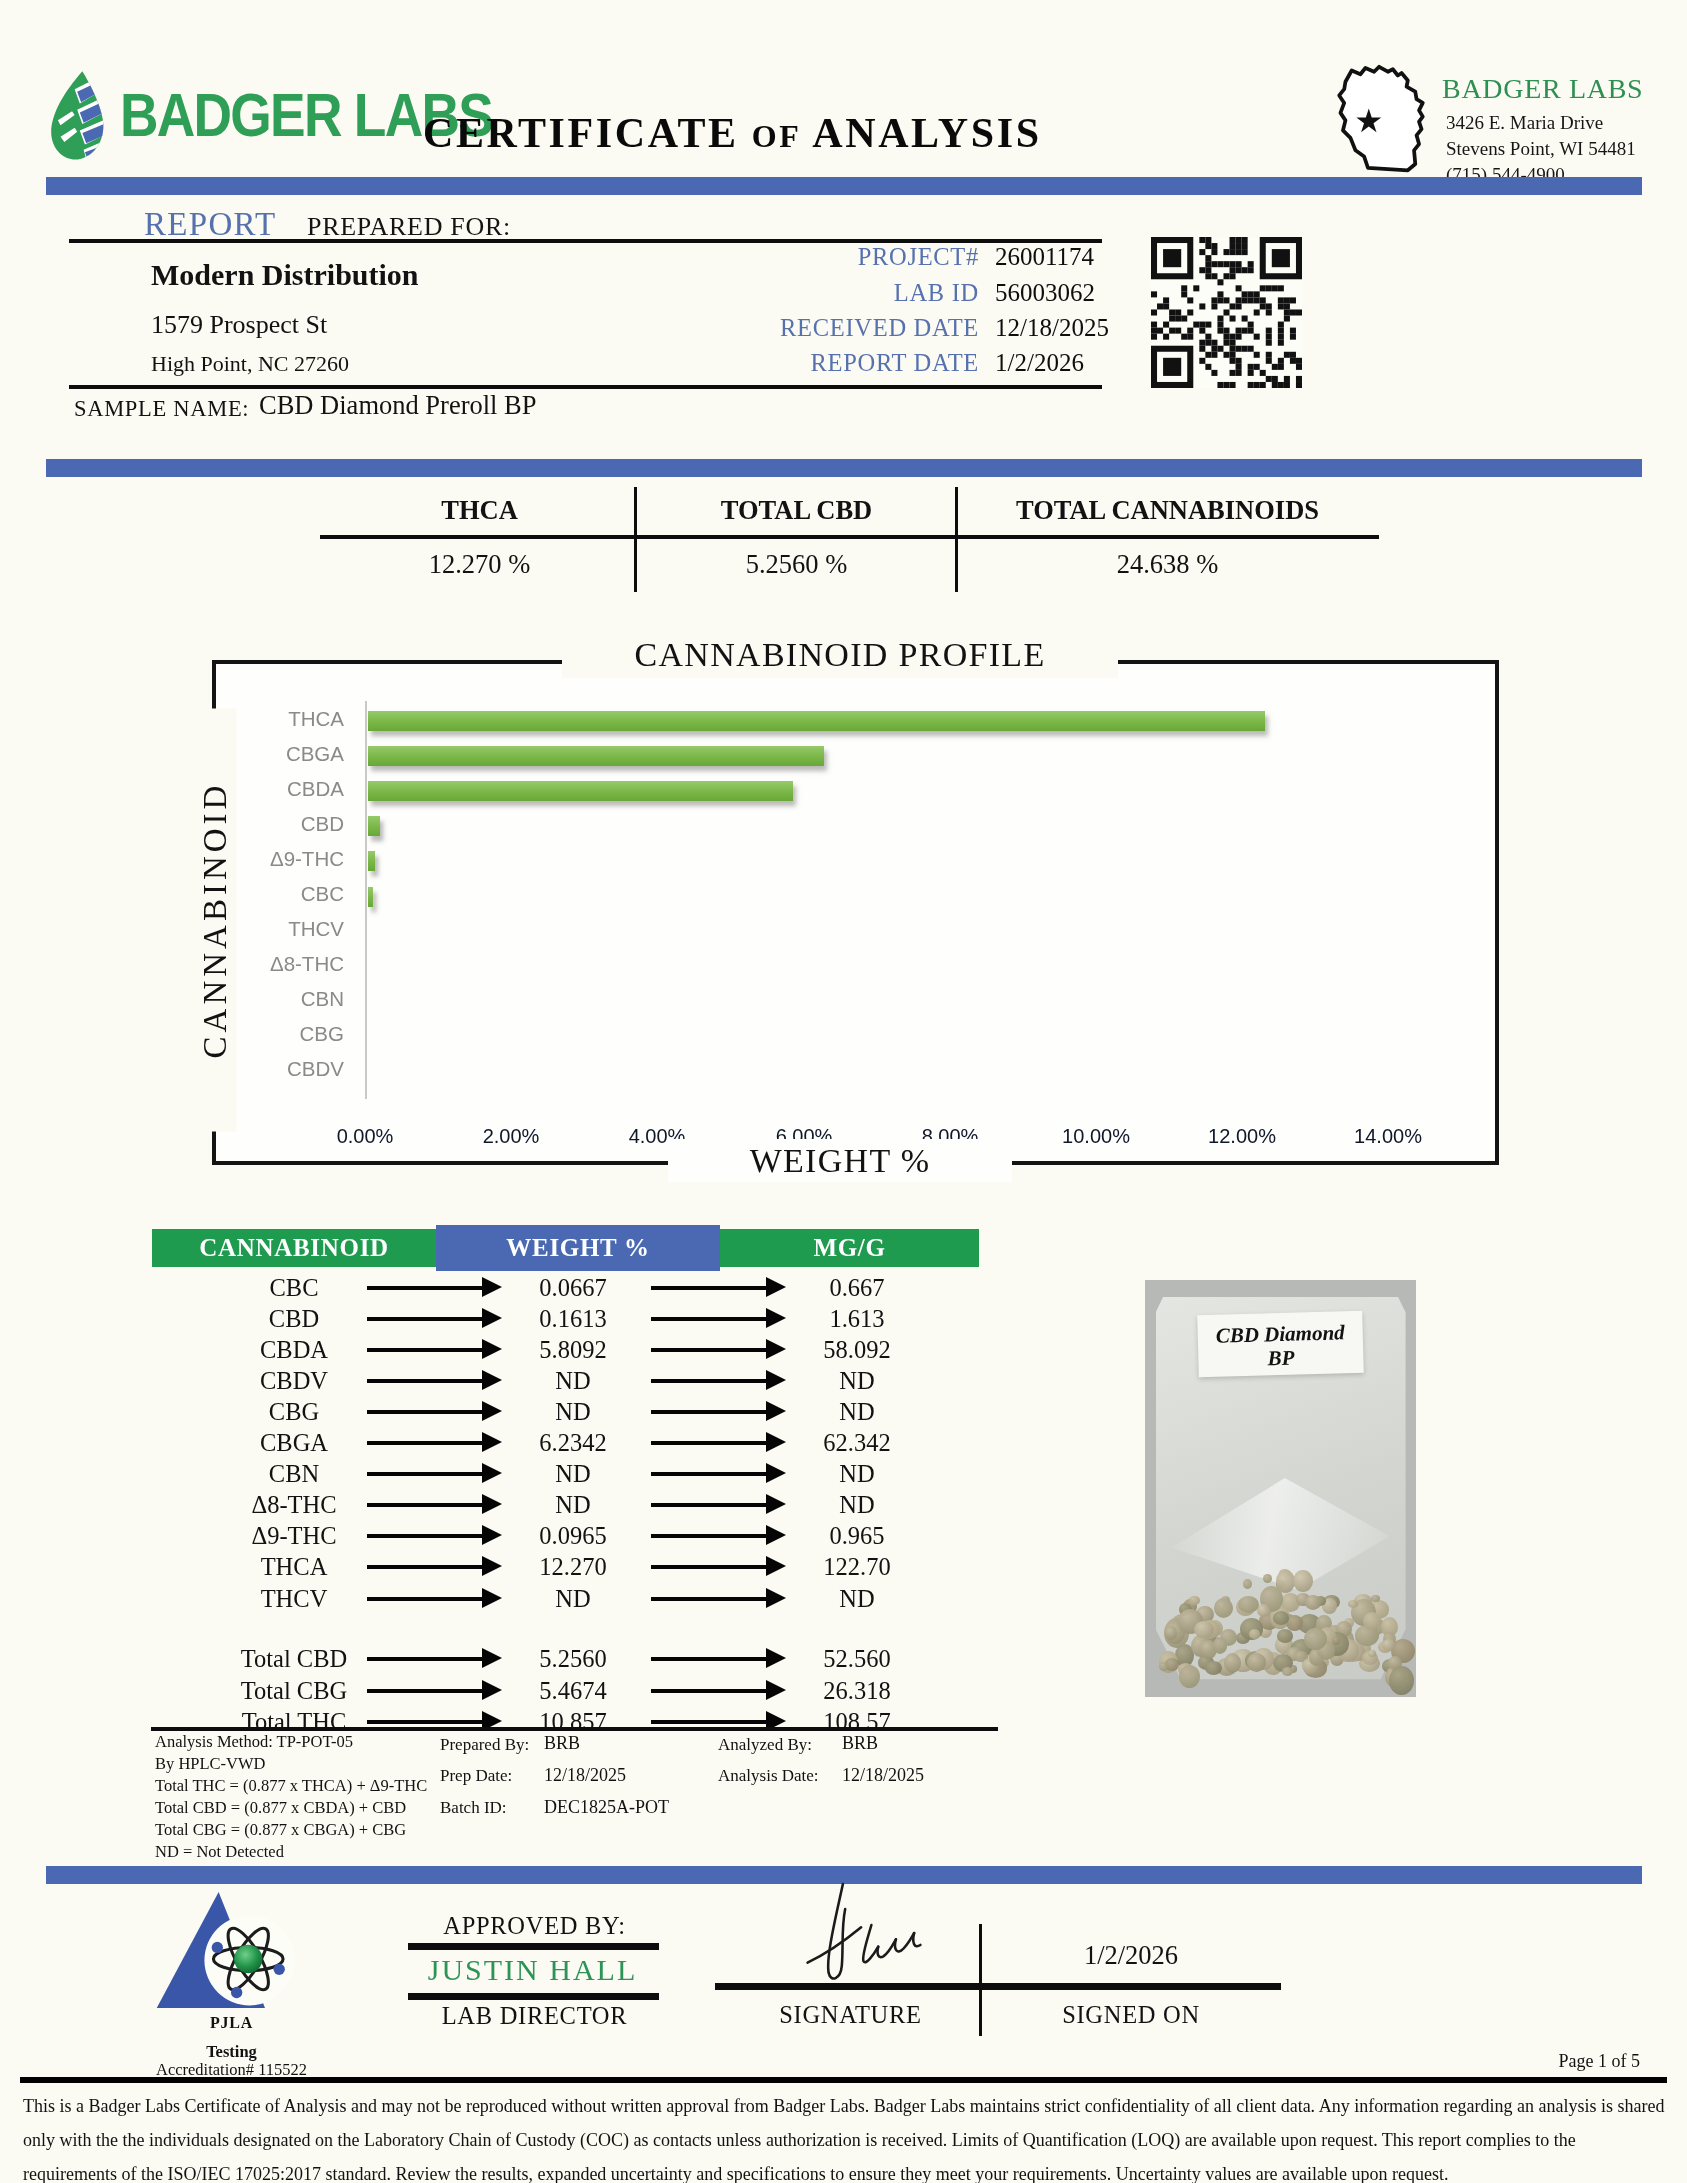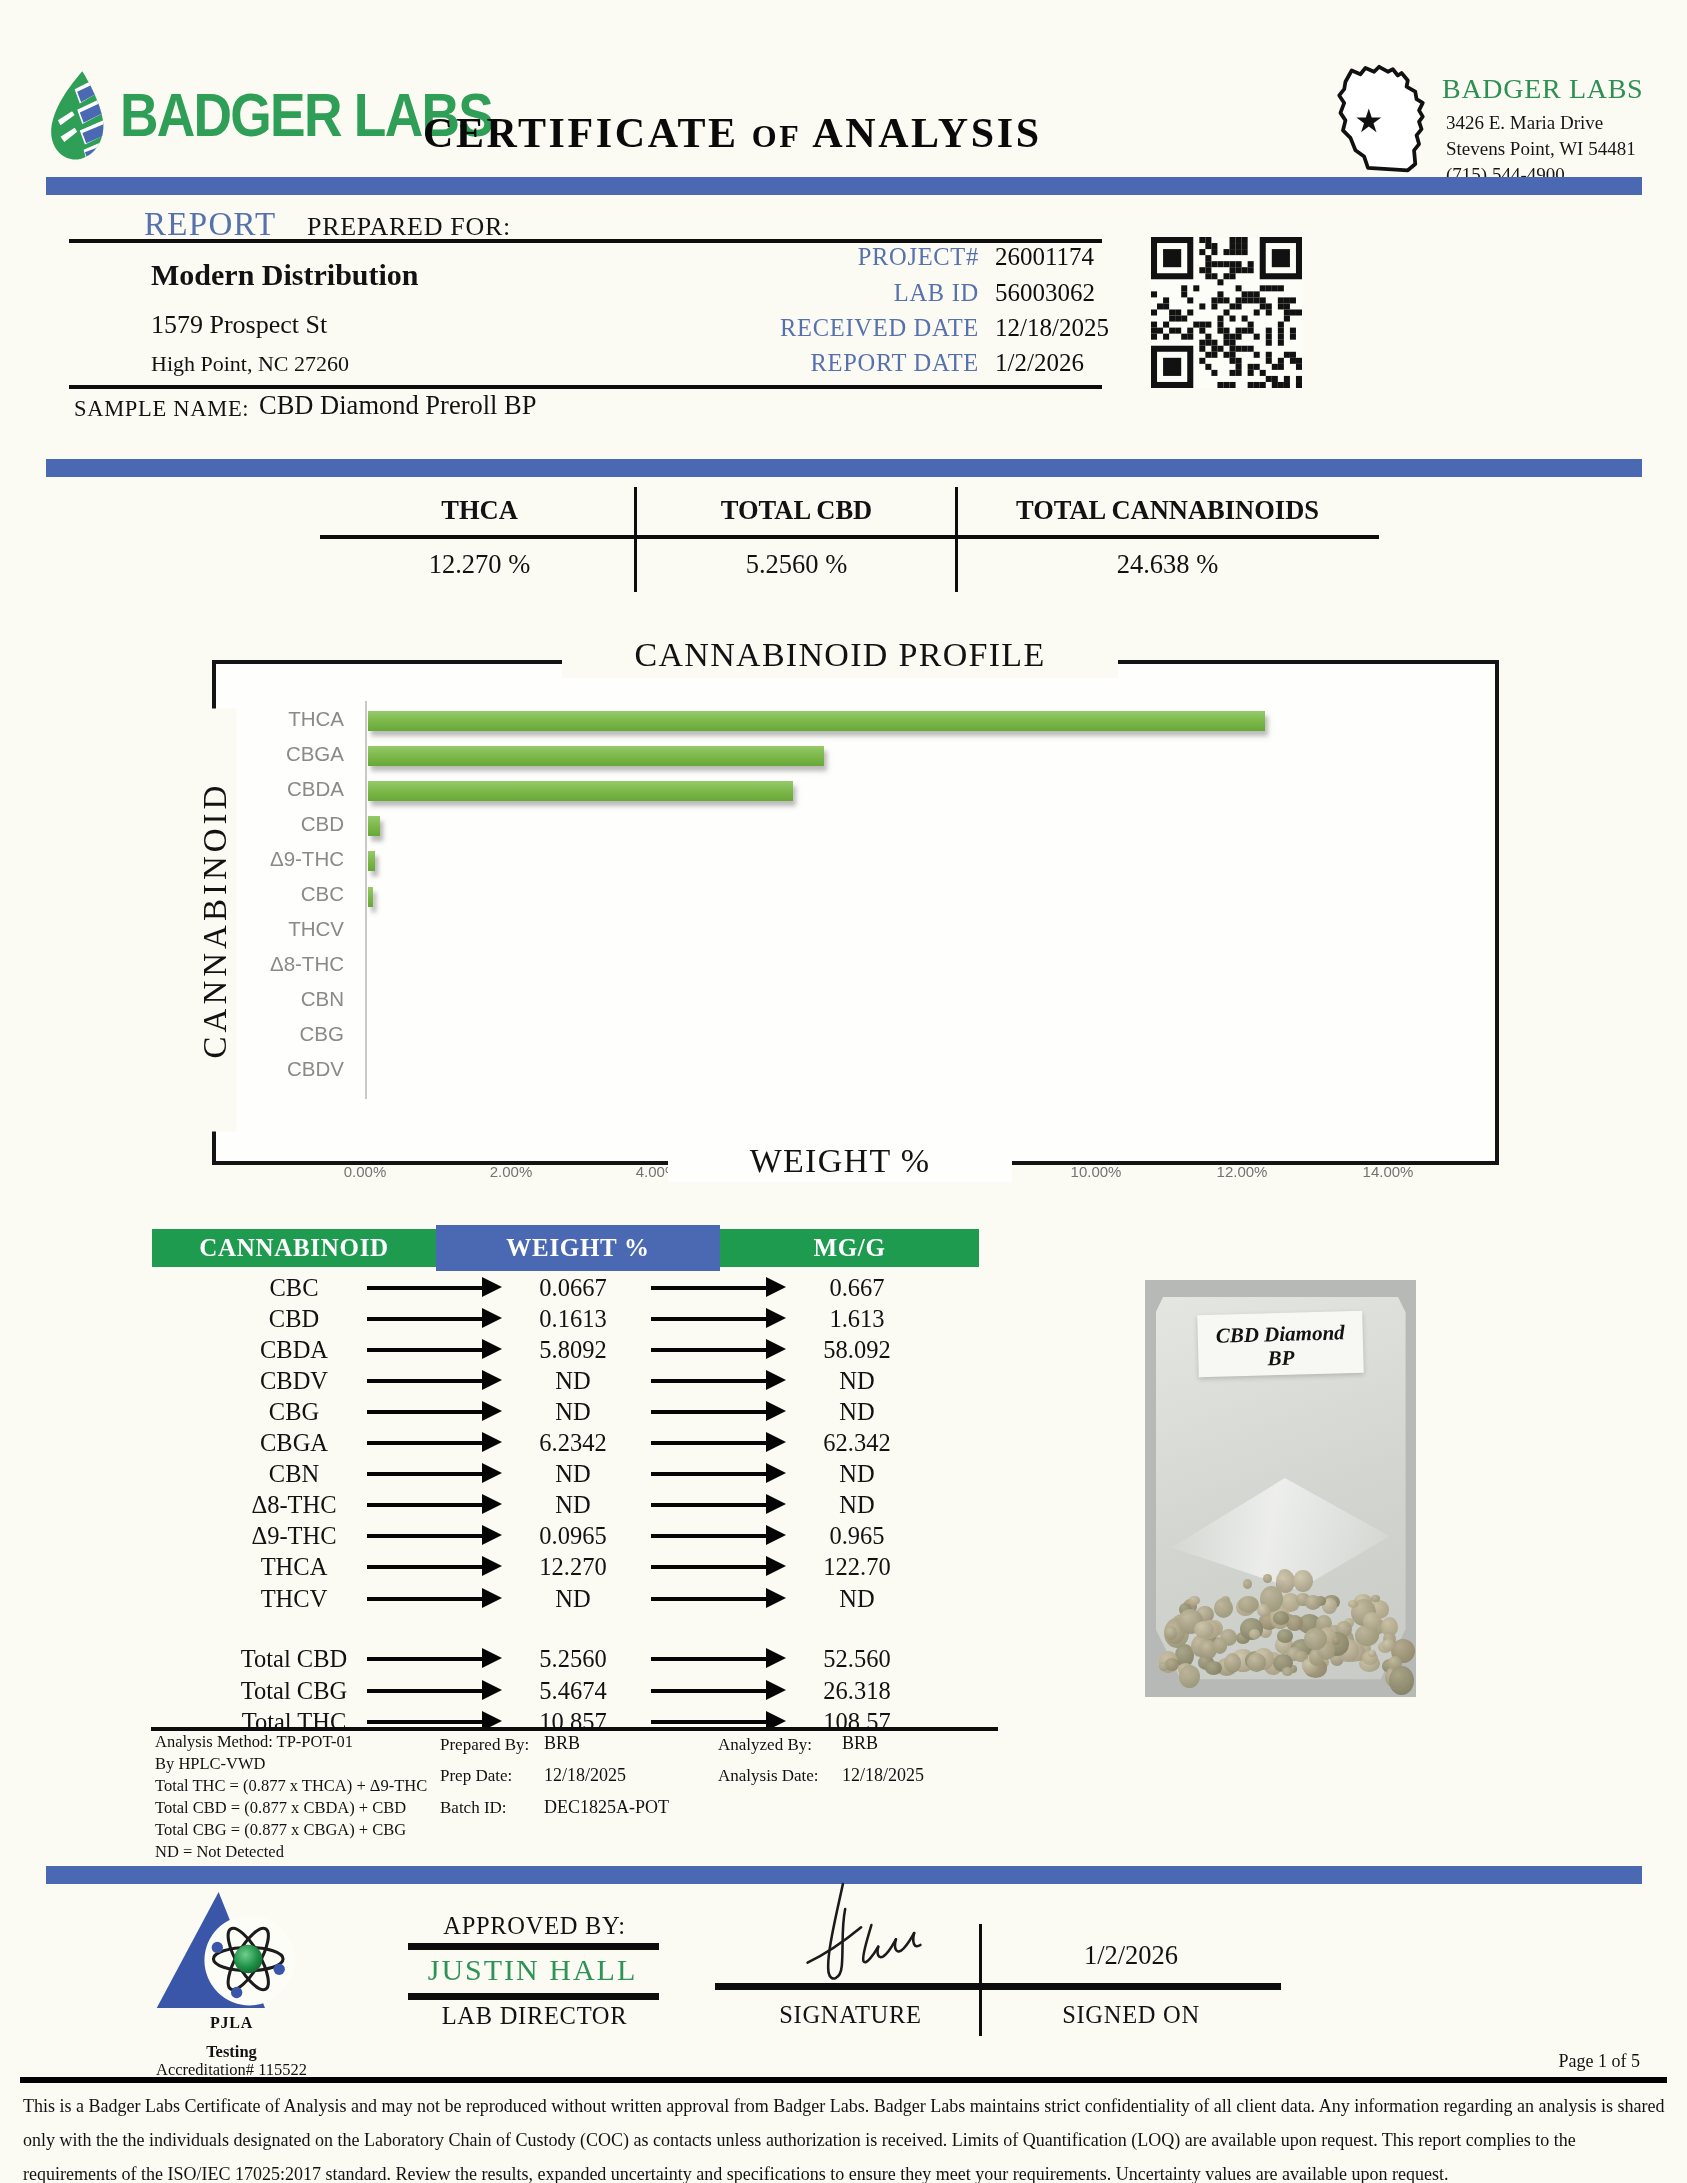--- a/index.html
+++ b/index.html
@@ -56,22 +56,22 @@
   #chart-ylabel{position:absolute;left:3.3px;top:898px;width:423px;height:44px;line-height:44px;
       text-align:center;font-size:33px;letter-spacing:4px;background:#fbfbf4;z-index:3;transform:rotate(-90deg);}
   #chart-xlabel{position:absolute;left:668px;top:1139px;width:344px;text-align:center;font-size:34px;
       letter-spacing:1.3px;background:#fefefc;z-index:3;padding:2.6px 0;}
   #chart-axis{position:absolute;left:365px;top:701px;width:2px;height:398px;background:#c9c9c9;z-index:2;}
   .cat-label{position:absolute;left:212px;width:132px;text-align:right;font-family:"Liberation Sans",sans-serif;
       font-size:20.5px;color:#8a8a8a;z-index:2;white-space:nowrap;}
   .bar{position:absolute;left:368px;height:20px;z-index:1;
       background:linear-gradient(180deg,#97ca6b,#7cb84a 50%,#68a837);
       box-shadow:3.3px 5.3px 4.6px rgba(120,120,120,.5);}
-  .tick-label{position:absolute;top:1163px;width:116px;text-align:center;
-      font-family:"Liberation Sans",sans-serif;font-size:15px;color:#737373;}
+  .tick-label{position:absolute;top:1125px;width:116px;text-align:center;
+      font-family:"Liberation Sans",sans-serif;font-size:20px;color:#0f172a;}
 
   
   .th{position:absolute;color:#fff;font-weight:bold;font-size:25px;text-align:center;letter-spacing:0.7px;}
   #th-0{left:152px;top:1229px;width:284px;height:38px;line-height:38px;background:#1f9b50;}
   #th-1{left:436px;top:1225px;width:284px;height:46px;line-height:46px;background:#4a69b2;}
   #th-2{left:720px;top:1229px;width:259px;height:38px;line-height:38px;background:#1f9b50;}
   .trow{position:absolute;left:0;width:1032px;height:31px;line-height:31px;}
   .tname{position:absolute;left:152px;width:284px;text-align:center;font-size:24.5px;}
   .tval1{position:absolute;left:500px;width:146px;text-align:center;font-size:24.5px;}
   .tval2{position:absolute;left:784px;width:146px;text-align:center;font-size:24.5px;}
@@ -608,21 +608,21 @@
         <div class="arr arr2">
           <div class="shaft"></div>
           <div class="head"></div>
         </div>
         <div class="tval2">108.57</div>
       </div>
     </div>
   <div id="table-endline" class="rule"></div>
 
   <div id="method-notes">
-      <div>Analysis Method: TP-POT-01</div>
+      <div>Analysis Method: TP-POT-05</div>
       <div>By HPLC-VWD</div>
       <div>Total THC = (0.877 x  THCA) + Δ9-THC</div>
       <div>Total CBD = (0.877 x  CBDA) + CBD</div>
       <div>Total CBG = (0.877 x  CBGA) + CBG</div>
       <div>ND = Not Detected</div>
     </div>
 
   <div class="kv-label" style="left:440px;top:1735px">Prepared By:</div>
   <div class="kv-value" style="left:544px;top:1733px">BRB</div>
   <div class="kv-label" style="left:440px;top:1766px">Prep Date:</div>

